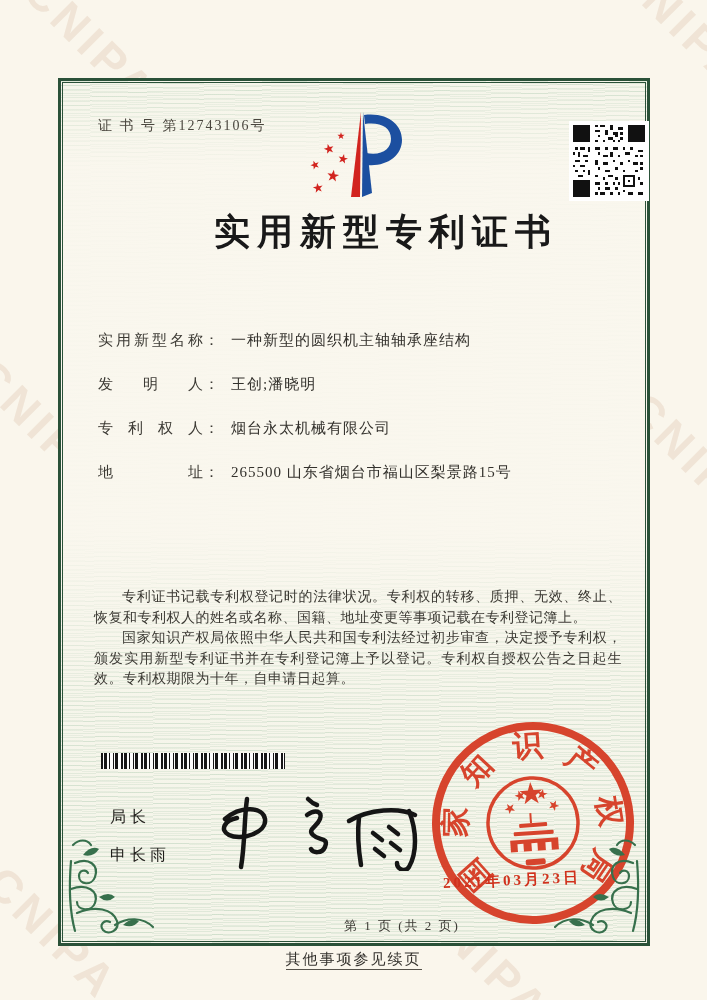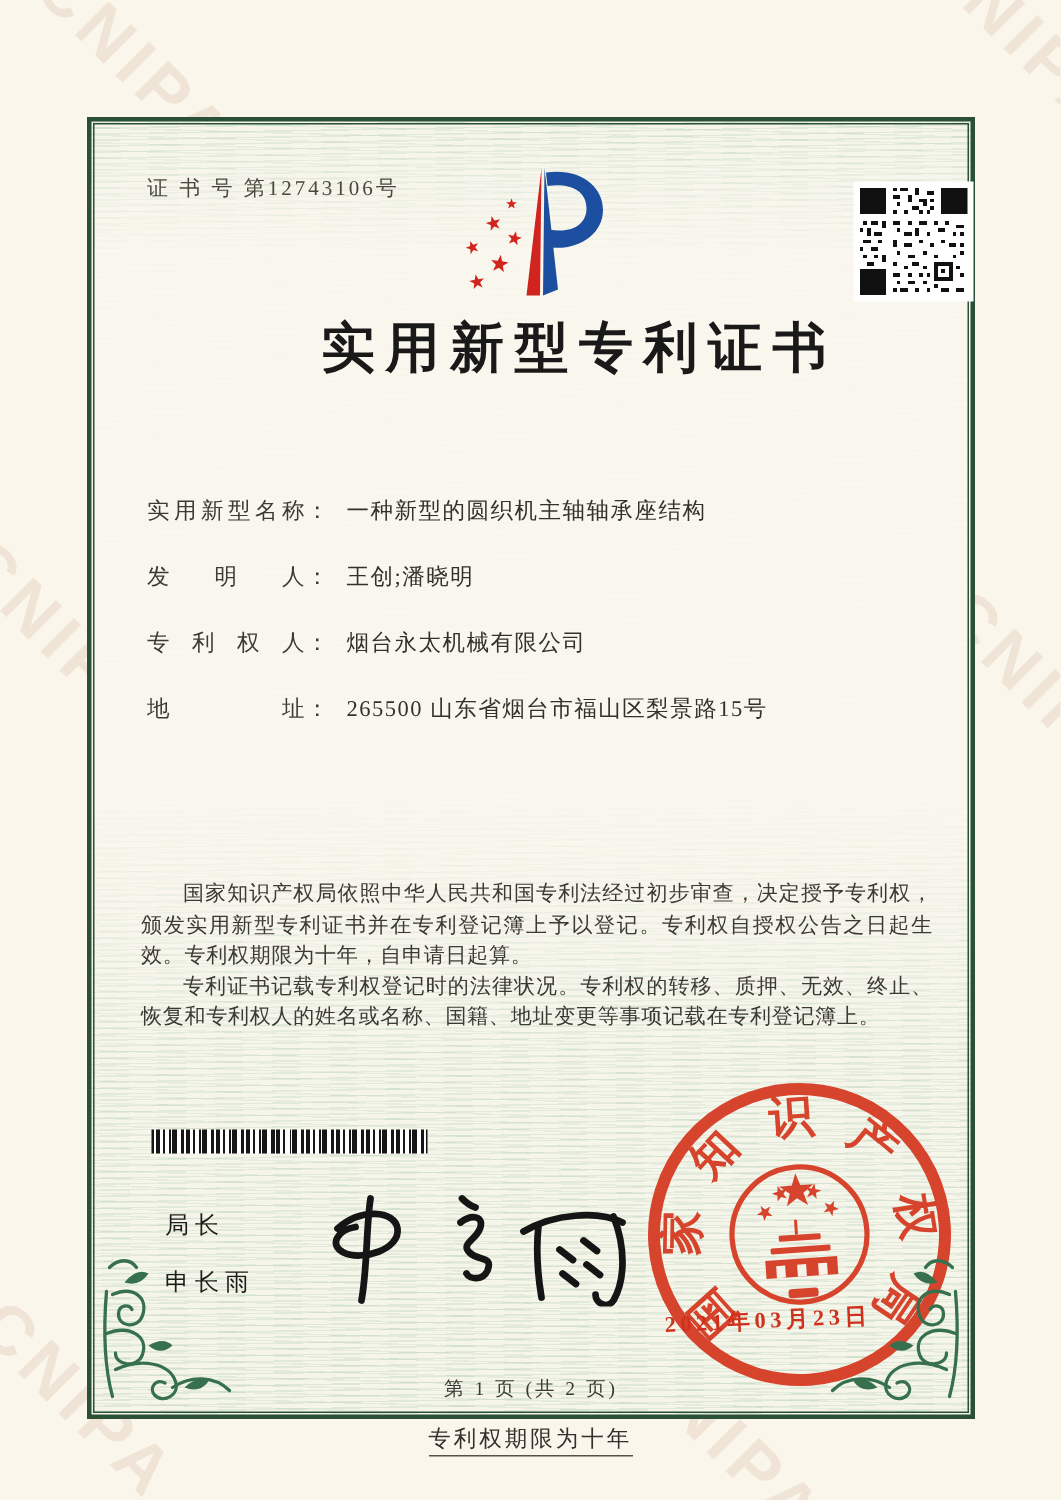--- a/index.html
+++ b/index.html
@@ -65,21 +65,21 @@
   .signer-title{position:absolute;left:49px;top:726px;font-size:16px;letter-spacing:4px;color:#1f1d1a;}
   .signer-name{position:absolute;left:49px;top:764px;font-size:16px;letter-spacing:4px;color:#1f1d1a;}
   .sig{position:absolute;left:150px;top:712px;width:210px;height:78px;}
   
   .seal{position:absolute;left:366px;top:636px;width:212px;height:212px;transform:rotate(-4deg);opacity:0.94;}
   .seal-date{
     position:absolute;left:382px;top:790px;font-size:15px;font-weight:bold;letter-spacing:3px;
     color:#d0311c;transform:rotate(-2.5deg);white-space:nowrap;
   }
   
-  .page-info{position:absolute;left:0;top:836px;width:100%;text-align:center;font-size:13px;letter-spacing:2px;color:#3c3a34;}
+  .page-info{position:absolute;left:0;top:836px;width:100%;text-align:center;font-size:13px;letter-spacing:2px;color:#3c3a34;padding-left:48px;}
   .footer-note{position:absolute;left:0;top:950px;width:100%;text-align:center;z-index:3;}
   .footer-note span{font-size:15px;letter-spacing:2px;color:#33312c;border-bottom:1px solid #55524a;padding-bottom:2px;}
   .orn{position:absolute;bottom:5px;width:95px;height:105px;}
   .orn-left{left:4px;}
   .orn-right{right:4px;transform:scaleX(-1);}
 </style>
 </head>
 <body>
 
 <div class="page">
@@ -218,22 +218,22 @@
       </div>
       <div class="frow">
         <span class="flabel">专利权人</span><span class="fcolon">：</span><span class="fvalue">烟台永太机械有限公司</span>
       </div>
       <div class="frow">
         <span class="flabel">地址</span><span class="fcolon">：</span><span class="fvalue">265500 山东省烟台市福山区梨景路15号</span>
       </div>
     </div>
 
     <div class="paras">
+      <p>专利证书记载专利权登记时的法律状况。专利权的转移、质押、无效、终止、恢复和专利权人的姓名或名称、国籍、地址变更等事项记载在专利登记簿上。</p>
       <p>国家知识产权局依照中华人民共和国专利法经过初步审查，决定授予专利权，颁发实用新型专利证书并在专利登记簿上予以登记。专利权自授权公告之日起生效。专利权期限为十年，自申请日起算。</p>
-      <p>专利证书记载专利权登记时的法律状况。专利权的转移、质押、无效、终止、恢复和专利权人的姓名或名称、国籍、地址变更等事项记载在专利登记簿上。</p>
     </div>
 
     <div class="barcode"></div>
 
     <div class="signer-title">局长</div>
     <div class="signer-name">申长雨</div>
     <svg class="sig" viewBox="0 0 210 78">
       <g fill="none" stroke="#151515" stroke-width="4.5" stroke-linecap="round" stroke-linejoin="round">
         <path d="M14,26 C30,12 52,14 54,26 C56,40 30,48 18,42 C8,37 14,27 26,25"></path>
         <path d="M36,6 C33,26 34,52 30,74"></path>
@@ -311,16 +311,16 @@
       </g>
       <g fill="#37704c">
         <path d="M18,22 q8,-10 16,-6 q-6,9 -16,6 Z"></path>
         <path d="M34,64 q10,-6 16,0 q-8,7 -16,0 Z"></path>
         <path d="M58,92 q8,-8 16,-4 q-6,8 -16,4 Z"></path>
       </g>
     </svg>
   </div>
 
   <div class="footer-note">
-    <span>专利权期限为十年</span>
+    <span>其他事项参见续页</span>
   </div>
 
 </div>
 
 </body></html>

